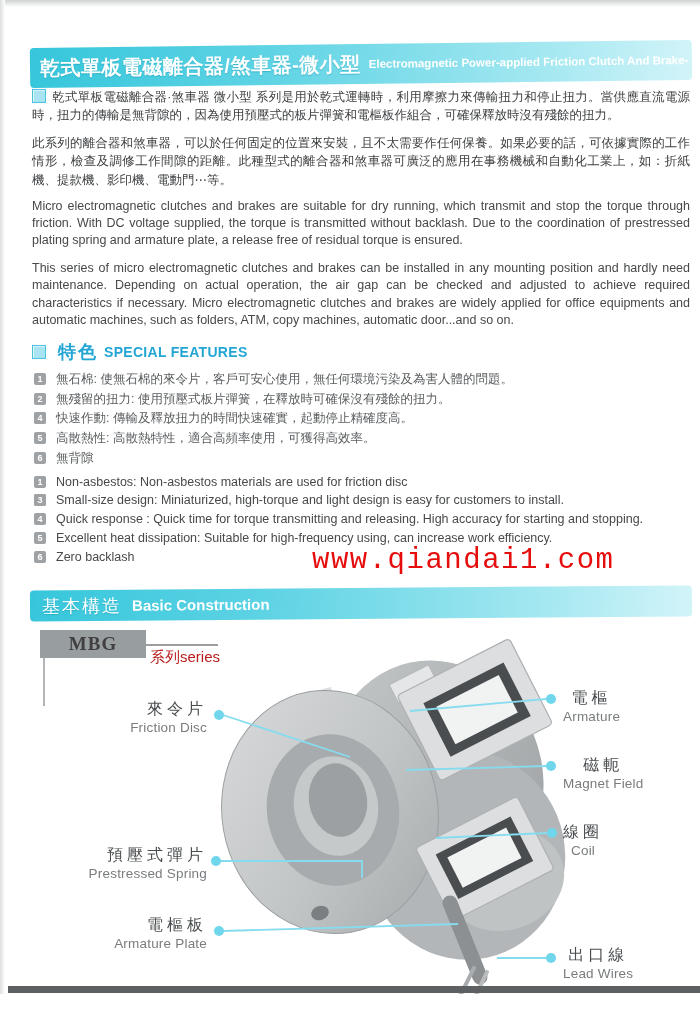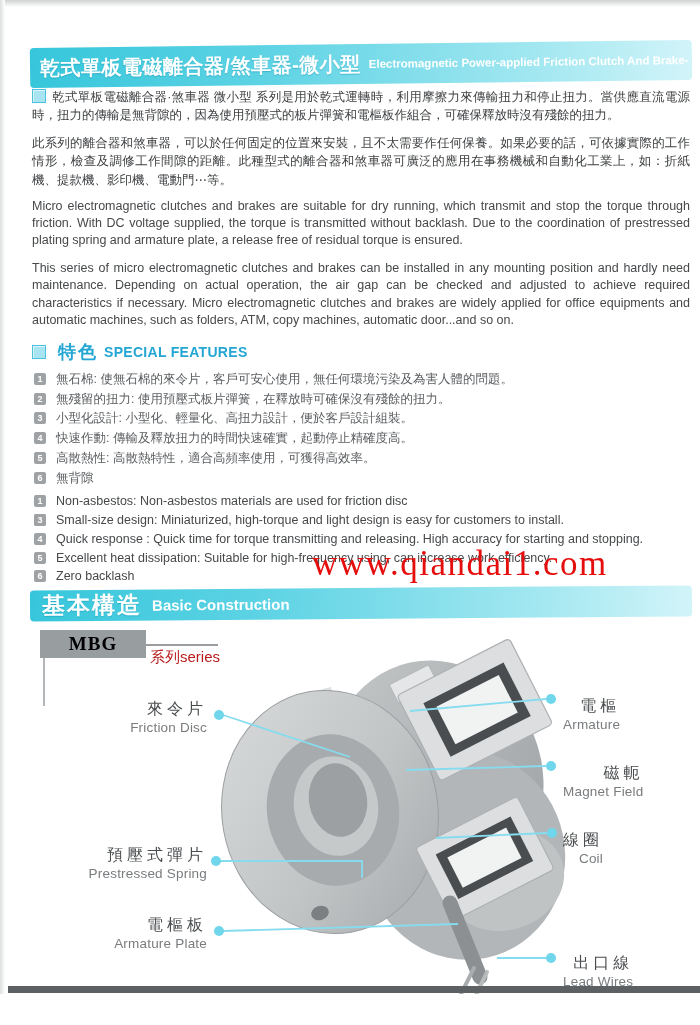--- a/index.html
+++ b/index.html
@@ -15,21 +15,21 @@
   .banner{position:absolute; display:flex; align-items:center; box-sizing:border-box;
     background:linear-gradient(93deg,#36c6db 0%,#5dd3e4 35%,#a5e8f1 78%,#d2f4f9 100%);
     border-radius:4px;}
   .banner-top{left:30px; top:44px; width:662px; height:40px; padding:0 10px; gap:8px;
     transform:rotate(-0.7deg);}
   .banner-top .zh{font-size:20px; font-weight:bold; color:#ffffff; letter-spacing:0.5px;
     white-space:nowrap; text-shadow:0 1px 1px rgba(0,130,160,0.35);}
   .banner-top .en{font-size:11.5px; font-weight:bold; color:#ffffff; white-space:nowrap;}
   .banner-construction{left:30px; top:588px; width:662px; height:31px; padding:0 12px; gap:10px;
     transform:rotate(-0.45deg);}
-  .banner-construction .zh{font-size:23px; font-weight:bold; color:#ffffff; letter-spacing:2px;
+  .banner-construction .zh{font-size:18px; font-weight:normal; color:#ffffff; letter-spacing:2px;
     white-space:nowrap; text-shadow:0 1px 1px rgba(0,130,160,0.35);}
   .banner-construction .en{font-size:15px; font-weight:bold; color:#ffffff; white-space:nowrap;}
 
   
   .content{position:absolute; left:32px; top:88px; width:658px;}
   .content p{margin:0 0 9px; text-align:justify;}
   .content p.zh{font-size:12.5px; line-height:1.47; color:#3c3e40;}
   .content p.en{font-size:12.5px; line-height:1.37; color:#46484a; margin-bottom:11px;}
   .sq-bullet{display:inline-block; width:12px; height:12px; background:#a9e4f2;
     border:1px solid #4cc3de; box-shadow:inset 1px 1px 0 #d9f5fb;
@@ -40,37 +40,37 @@
   .features-heading .en{font-size:14px; letter-spacing:0.3px;text-align:center;}
   ul.features{list-style:none; margin:0 0 6px; padding:0;}
   ul.features li{position:relative; padding-left:24px; font-size:12.5px; line-height:1.42;
     margin-bottom:2px;}
   ul.features.zh li{color:#5a5d5f;}
   ul.features.en li{color:#46484a; margin-bottom:1px;}
   .badge{position:absolute; left:2px; top:2px; width:12px; height:12px; background:#9fa2a5;
     color:#ffffff; font-size:9px; font-weight:bold; text-align:center; line-height:12px;
     border-radius:2px;}
 
-  .watermark{position:absolute; left:312px; top:544px; font-family:Liberation Serif, serif;
-    font-size:35px; color:#e60d0d; letter-spacing:1.5px; white-space:nowrap;}
+  .watermark{position:absolute; left:312px; top:544px; font-family:Liberation Mono, monospace;
+    font-size:29px; color:#e60d0d; letter-spacing:1.5px; white-space:nowrap;}
 
   
   .mbg-box{position:absolute; left:40px; top:630px; width:106px; height:28px;
-    background:#989da0; color:#000000; font-family:"Liberation Serif", serif;
+    background:#989da0; color:#404040; font-family:"Liberation Serif", serif;
     font-weight:bold; font-size:19px; text-align:center; line-height:28px; letter-spacing:1px;}
   .series-line{position:absolute; left:146px; top:644px; width:72px; height:2px; background:#9b9ea0;}
   .series-label{position:absolute; left:150px; top:648px; font-size:15px; color:#b91c1c;}
   .mbg-vline{position:absolute; left:43px; top:658px; width:2px; height:48px; background:#b3b6b8;}
 
   
   .dlabel{position:absolute; line-height:1.15;}
   .dlabel .zh{font-size:16px; color:#4a4d4f; letter-spacing:4px; white-space:nowrap;}
   .dlabel .en{font-size:13.5px; color:#797c7e; letter-spacing:0.2px; margin-top:2px; white-space:nowrap;}
   .dlabel.left{text-align:right;}
-  .dlabel.right{text-align:right;margin-top:8px;}
+  .dlabel.right{text-align:center;}
 
   .diagram-svg{position:absolute; left:0; top:0; pointer-events:none;}
 
   .page-number{position:absolute; left:368px; top:997px; font-size:13px; color:#3b82f6;}
   .bottom-bar{position:absolute; left:8px; right:0; bottom:1px; height:7px; background:#5d6062;}
 </style>
 </head>
 <body>
 
 <div class="page">
@@ -91,21 +91,21 @@
 
     <div class="features-heading">
       <span class="sq-bullet"></span>
       <span class="zh">特色</span>
       <span class="en">SPECIAL FEATURES</span>
     </div>
 
     <ul class="features zh">
       <li><span class="badge">1</span><span>無石棉: 使無石棉的來令片，客戶可安心使用，無任何環境污染及為害人體的問題。</span></li>
       <li><span class="badge">2</span><span>無殘留的扭力: 使用預壓式板片彈簧，在釋放時可確保沒有殘餘的扭力。</span></li>
-      <li><span class="badge">3</span><span>小型化設計: 小型化、輕量化、高扭力設計，便於客戶設計組裝。</span></li>
+      <li><span class="badge">3</span></li>
       <li><span class="badge">4</span><span>快速作動: 傳輸及釋放扭力的時間快速確實，起動停止精確度高。</span></li>
       <li><span class="badge">5</span><span>高散熱性: 高散熱特性，適合高頻率使用，可獲得高效率。</span></li>
       <li><span class="badge">6</span><span>無背隙</span></li>
     </ul>
 
     <ul class="features en">
       <li><span class="badge">1</span><span>Non-asbestos: Non-asbestos materials are used for friction disc</span></li>
       <li><span class="badge">2</span></li>
       <li><span class="badge">3</span><span>Small-size design: Miniaturized, high-torque and light design is easy for customers to install.</span></li>
       <li><span class="badge">4</span><span>Quick response : Quick time for torque transmitting and releasing. High accuracy for starting and stopping.</span></li>

